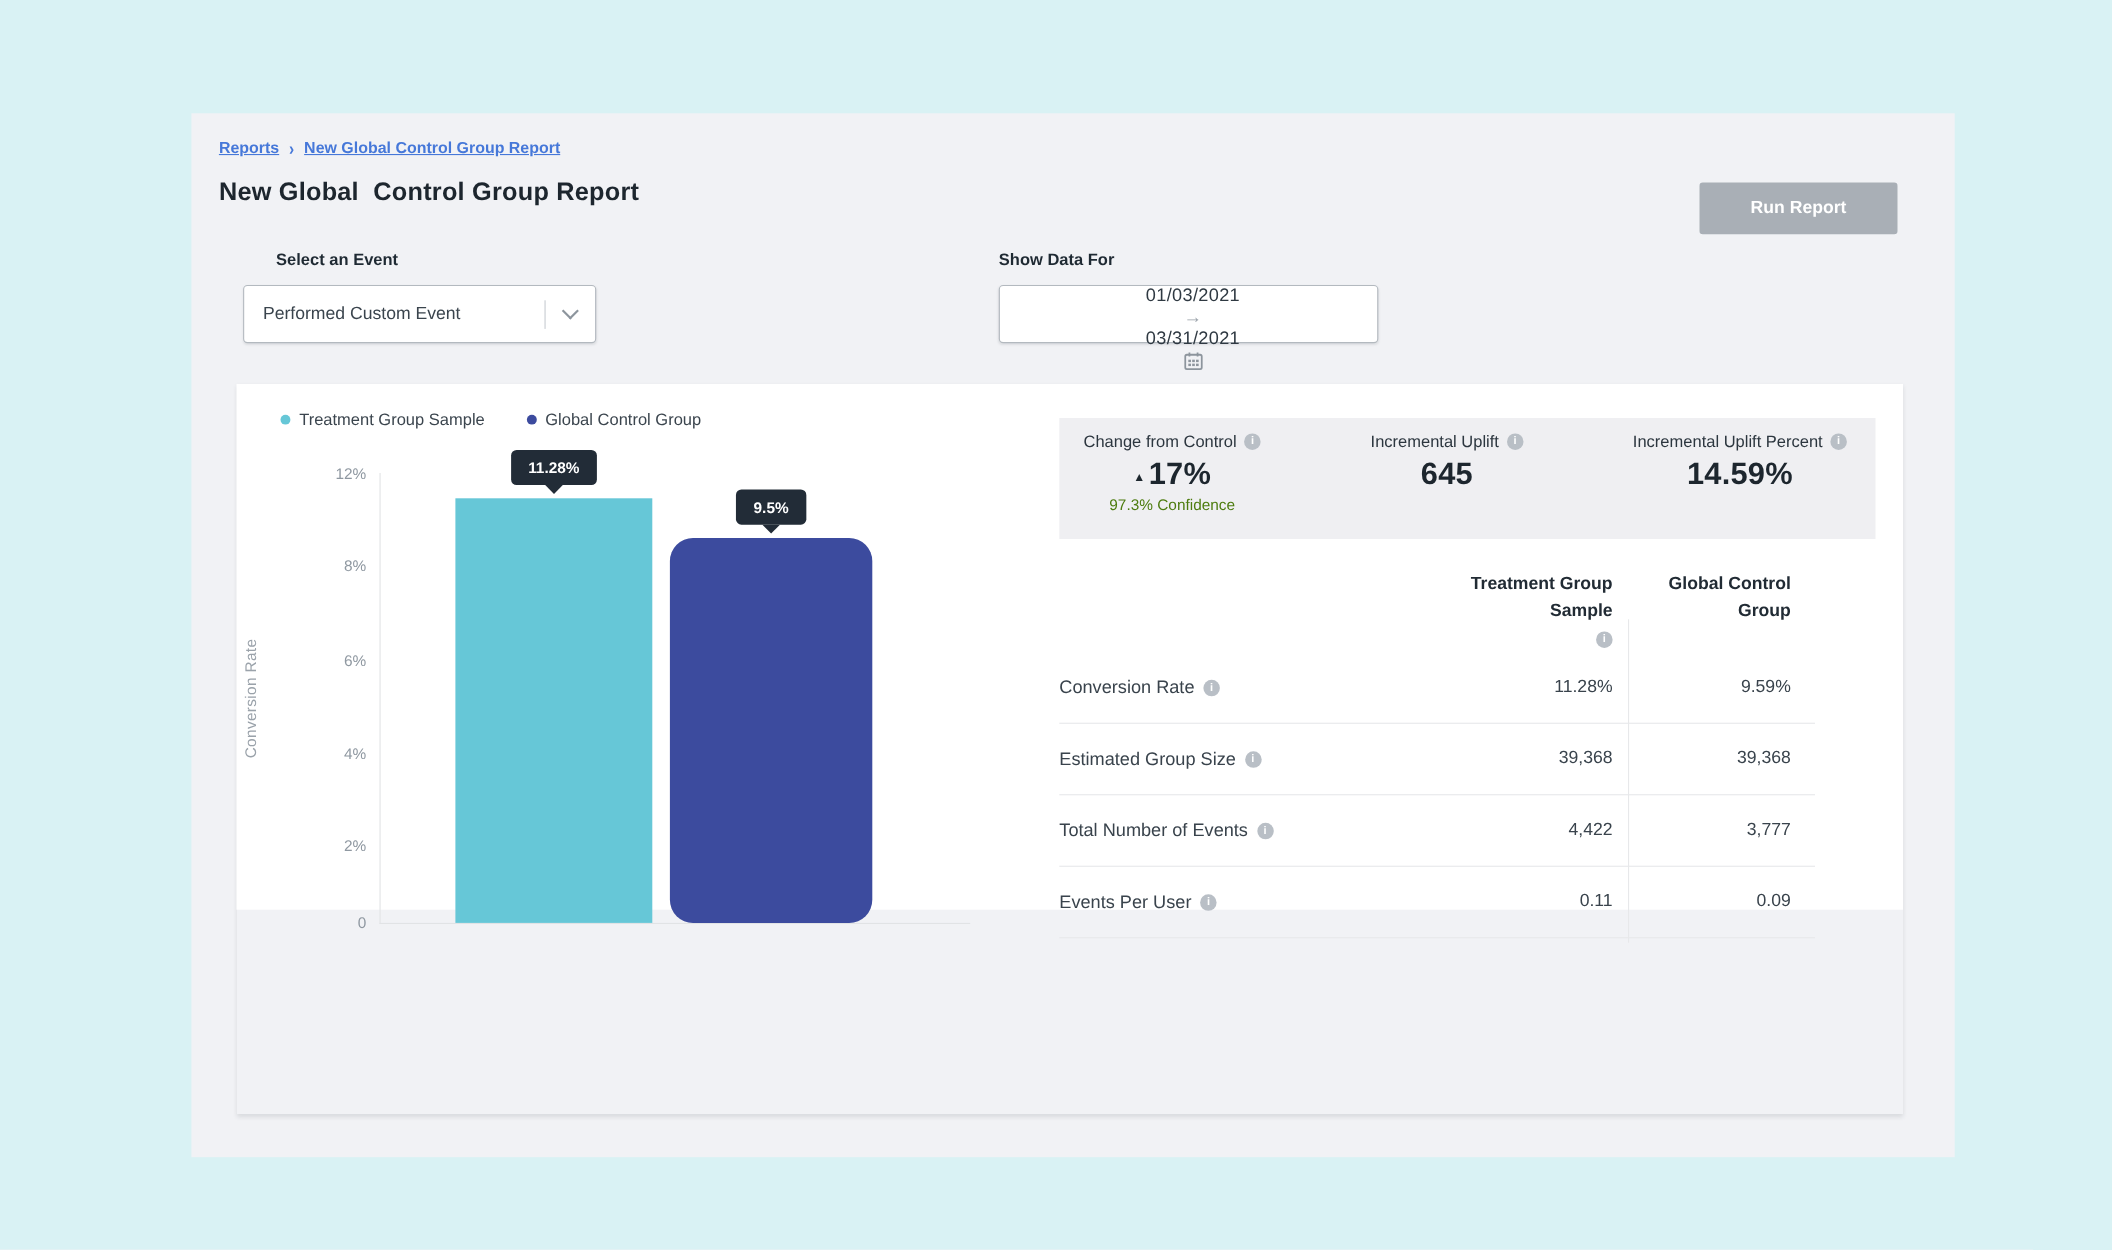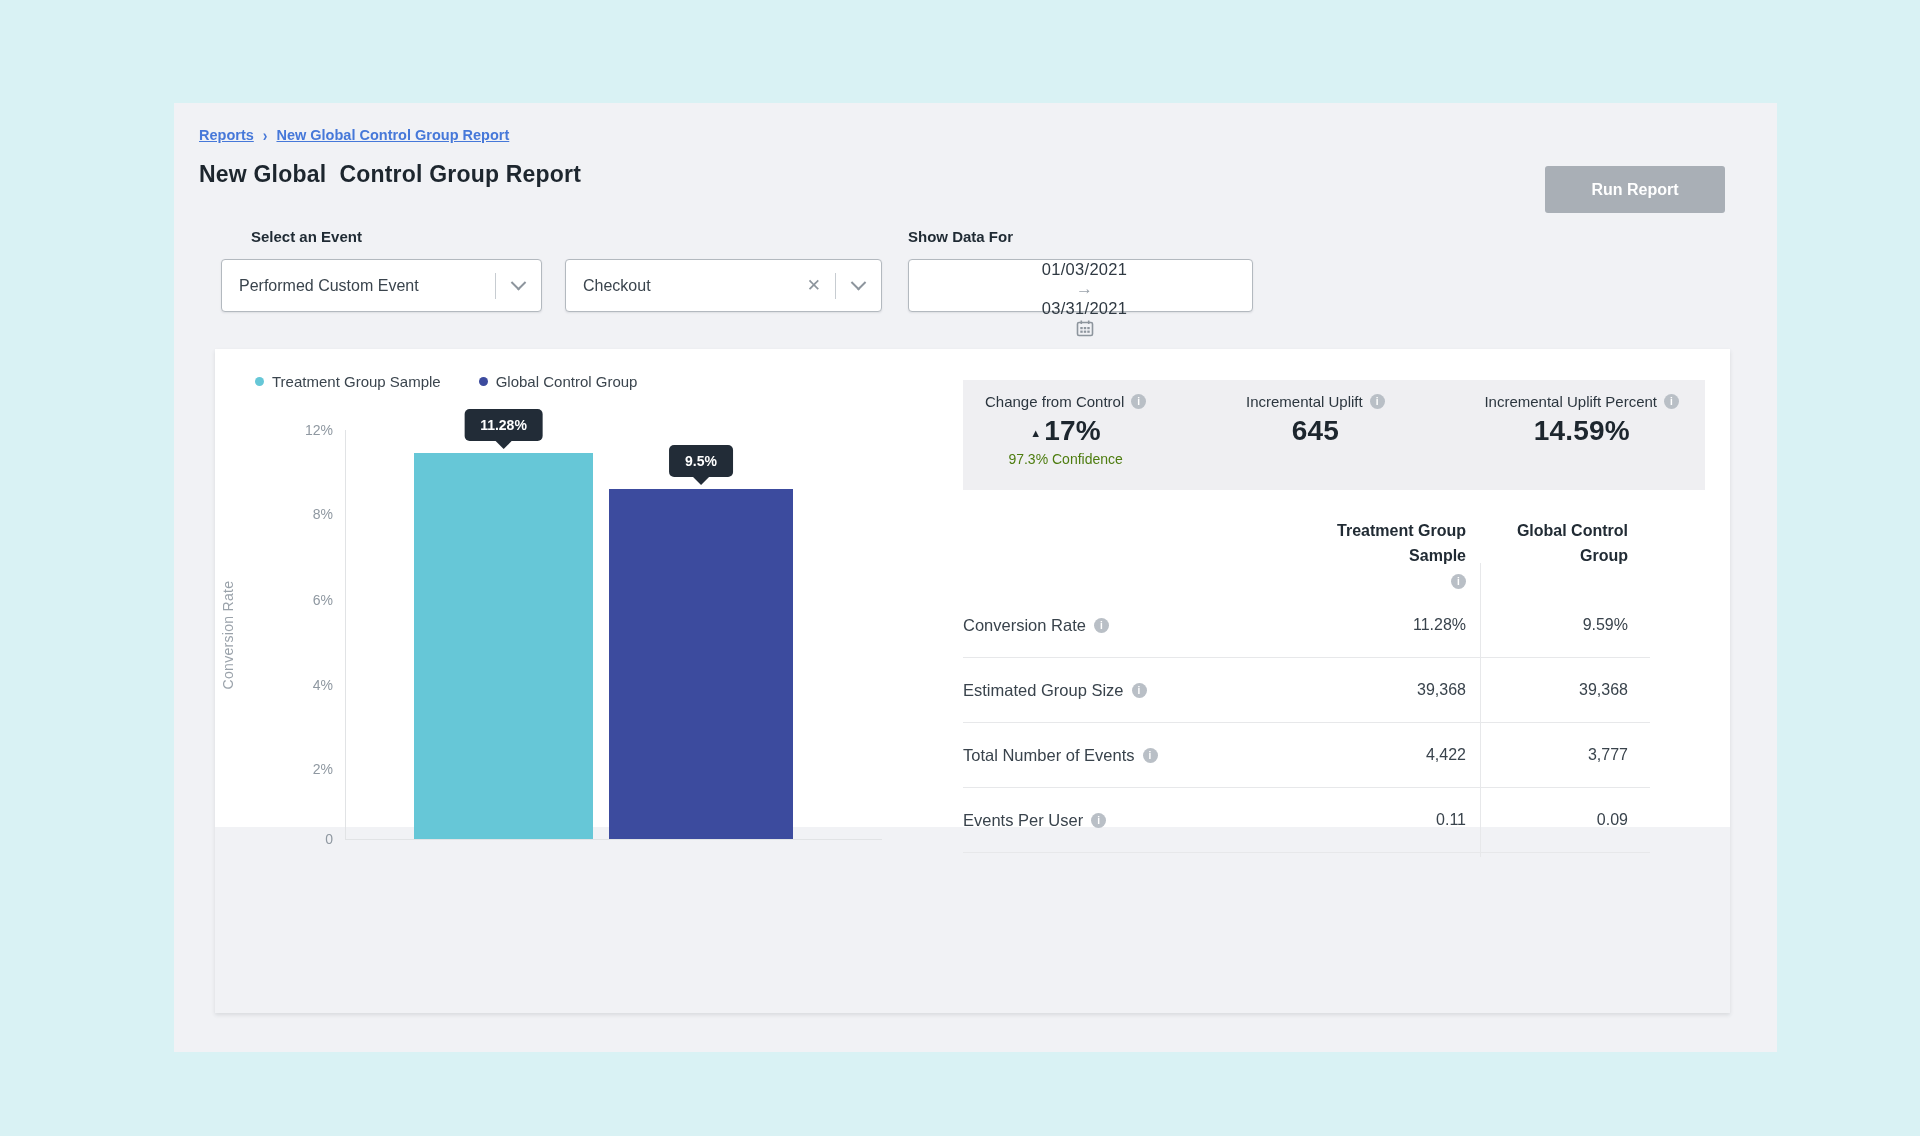--- a/index.html
+++ b/index.html
@@ -117,30 +117,20 @@
   <div class="control-box dd1">
     <span class="dd-text">Performed Custom Event</span>
     <span class="dd-right">
       <span class="dd-divider"></span>
       <span class="chev-zone">
         <span class="chevron"></span>
       </span>
     </span>
   </div>
 
-  <div class="control-box dd2">
-    <span class="dd-text">Checkout</span>
-    <span class="dd-right">
-      <span class="clear-x">✕</span>
-      <span class="dd-divider"></span>
-      <span class="chev-zone">
-        <span class="chevron"></span>
-      </span>
-    </span>
-  </div>
 
   <div class="control-box datebox">
     <span class="date-text">01/03/2021</span>
     <span class="date-arrow">→</span>
     <span class="date-text">03/31/2021</span>
     <span class="cal-icon">
       <svg width="20" height="20" viewBox="0 0 20 20" fill="none">
         <rect x="2.5" y="4.5" width="15" height="13" rx="1.5" stroke="#8d959d" stroke-width="1.6"></rect>
         <line x1="6.3" y1="2.5" x2="6.3" y2="6" stroke="#8d959d" stroke-width="1.6"></line>
         <line x1="13.7" y1="2.5" x2="13.7" y2="6" stroke="#8d959d" stroke-width="1.6"></line>
@@ -173,21 +163,21 @@
         <span class="ytick" style="top: 0%;">12%</span>
         <span class="ytick" style="top: 20.6%;">8%</span>
         <span class="ytick" style="top: 41.5%;">6%</span>
         <span class="ytick" style="top: 62.4%;">4%</span>
         <span class="ytick" style="top: 82.8%;">2%</span>
         <span class="ytick" style="top: 100%;">0</span>
 
         <div class="bar bar-1" style="height: 94.3%; background: rgb(102, 199, 215);">
           <div class="bar-tooltip">11.28%</div>
         </div>
-        <div class="bar bar-2" style="height: 85.6%; background: rgb(60, 75, 158);">
+        <div class="bar bar-2" style="height: 85.6%; background: rgb(60, 75, 158); border-radius: 21px;">
           <div class="bar-tooltip">9.5%</div>
         </div>
       </div>
 
       <div class="stats">
         <div class="stat">
           <div class="stat-label-row">
             <span>Change from Control</span>
             <i class="info-icon">i</i>
           </div>

